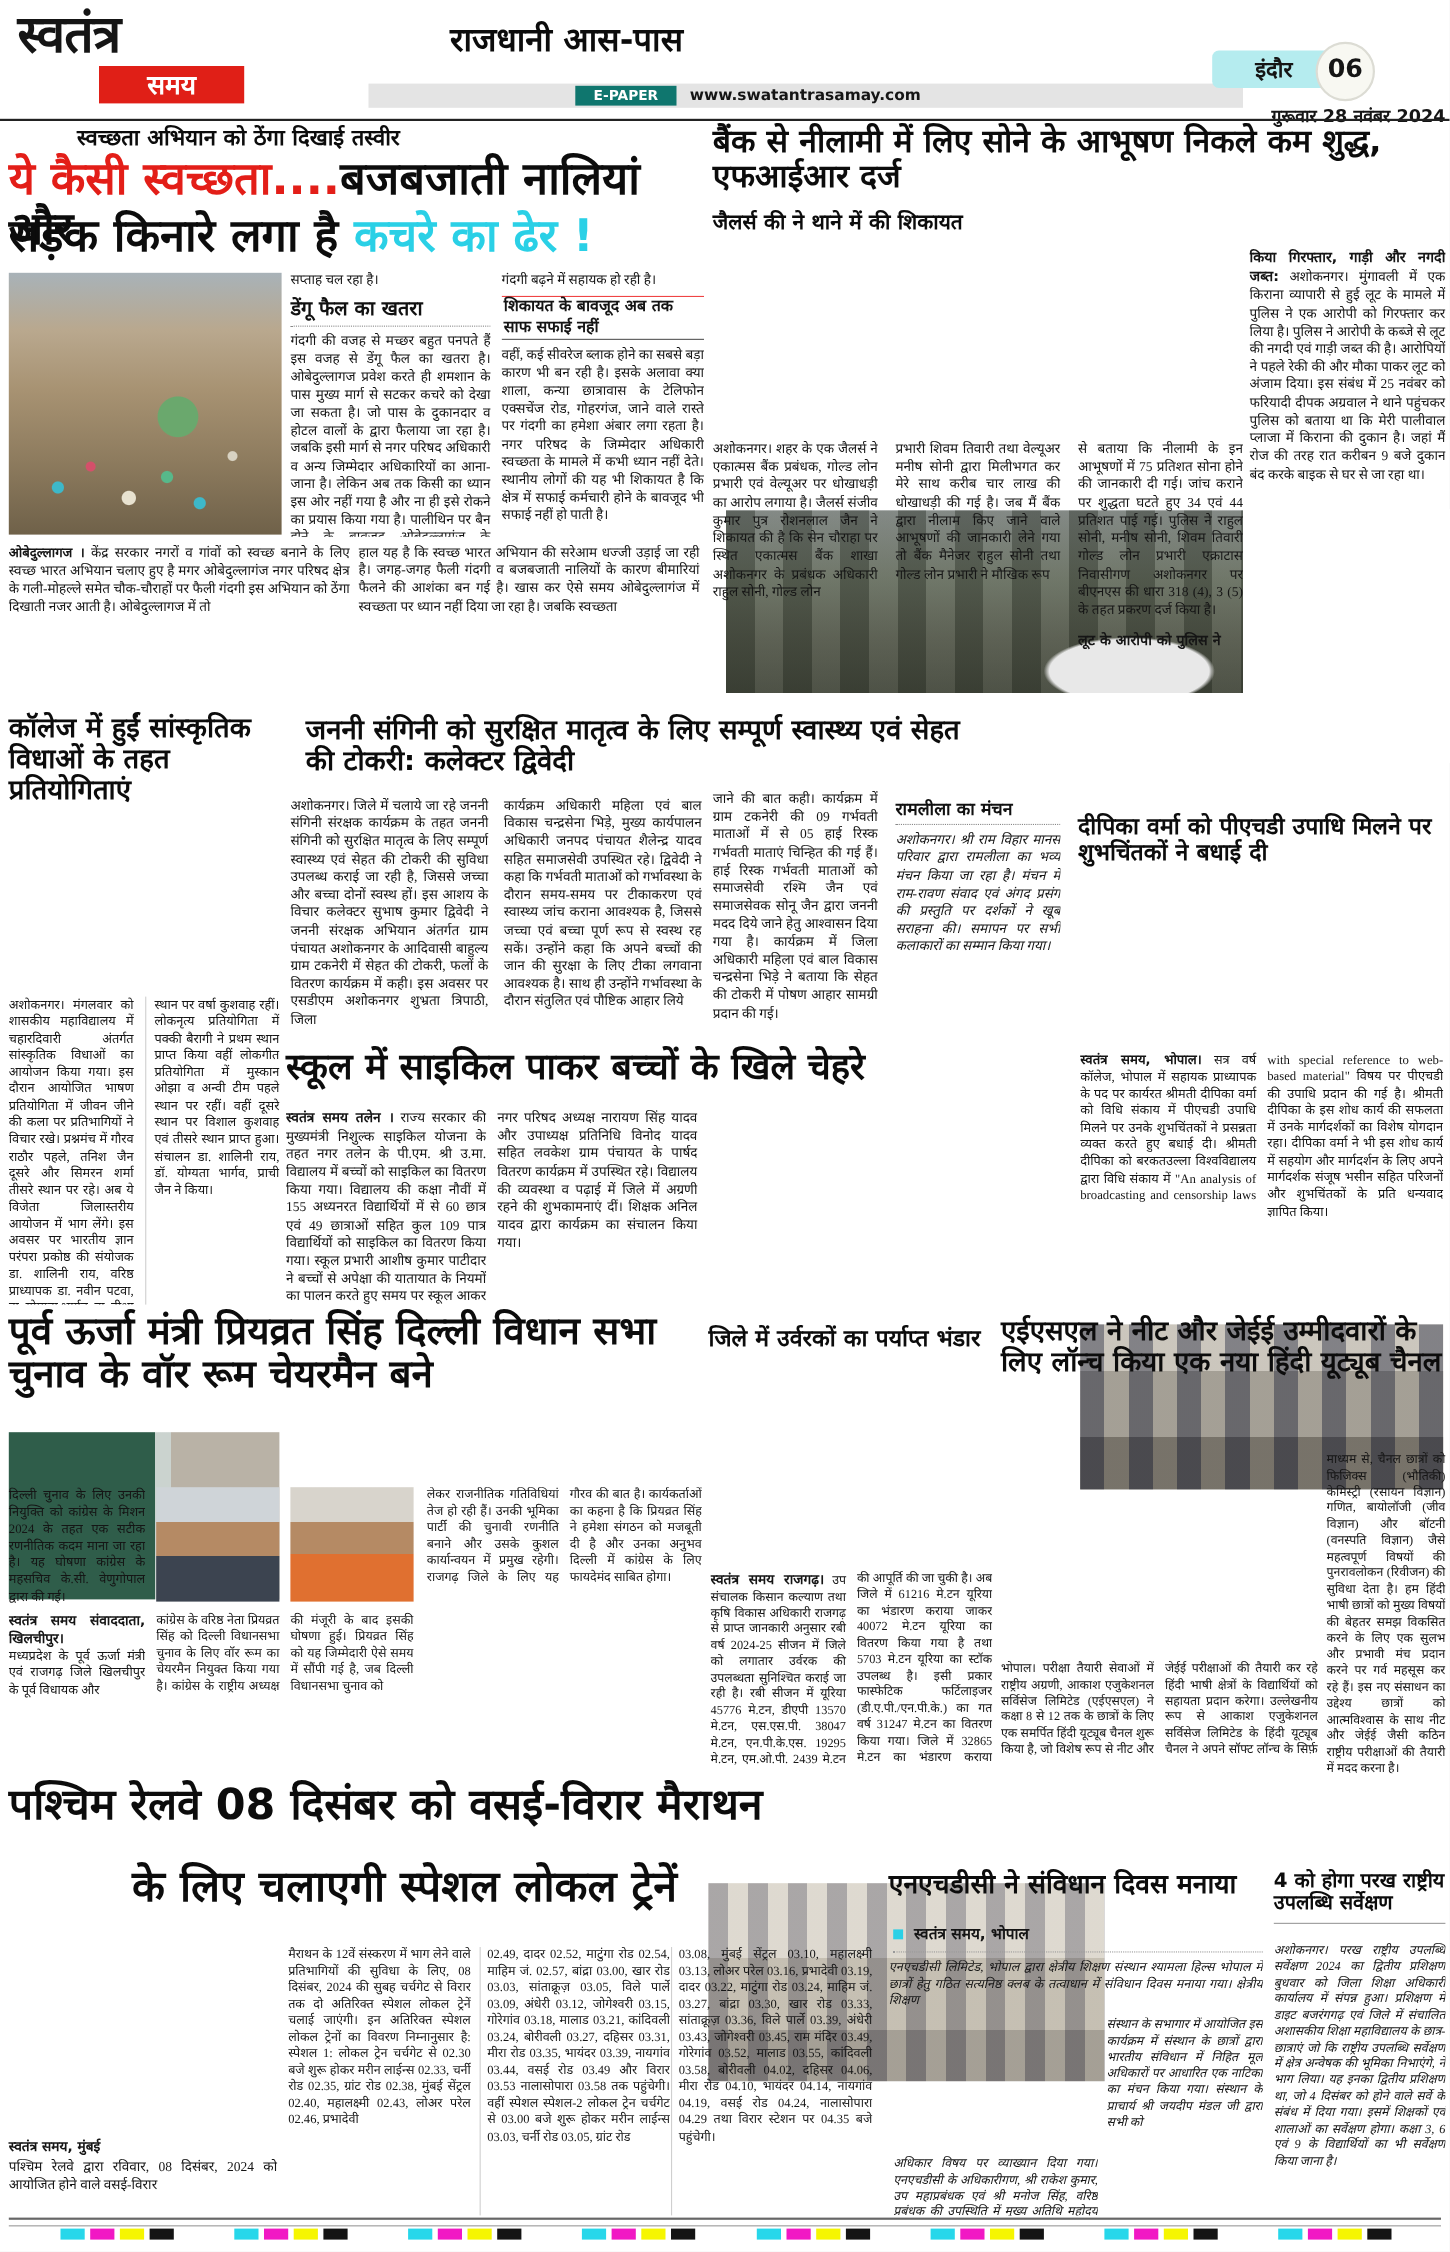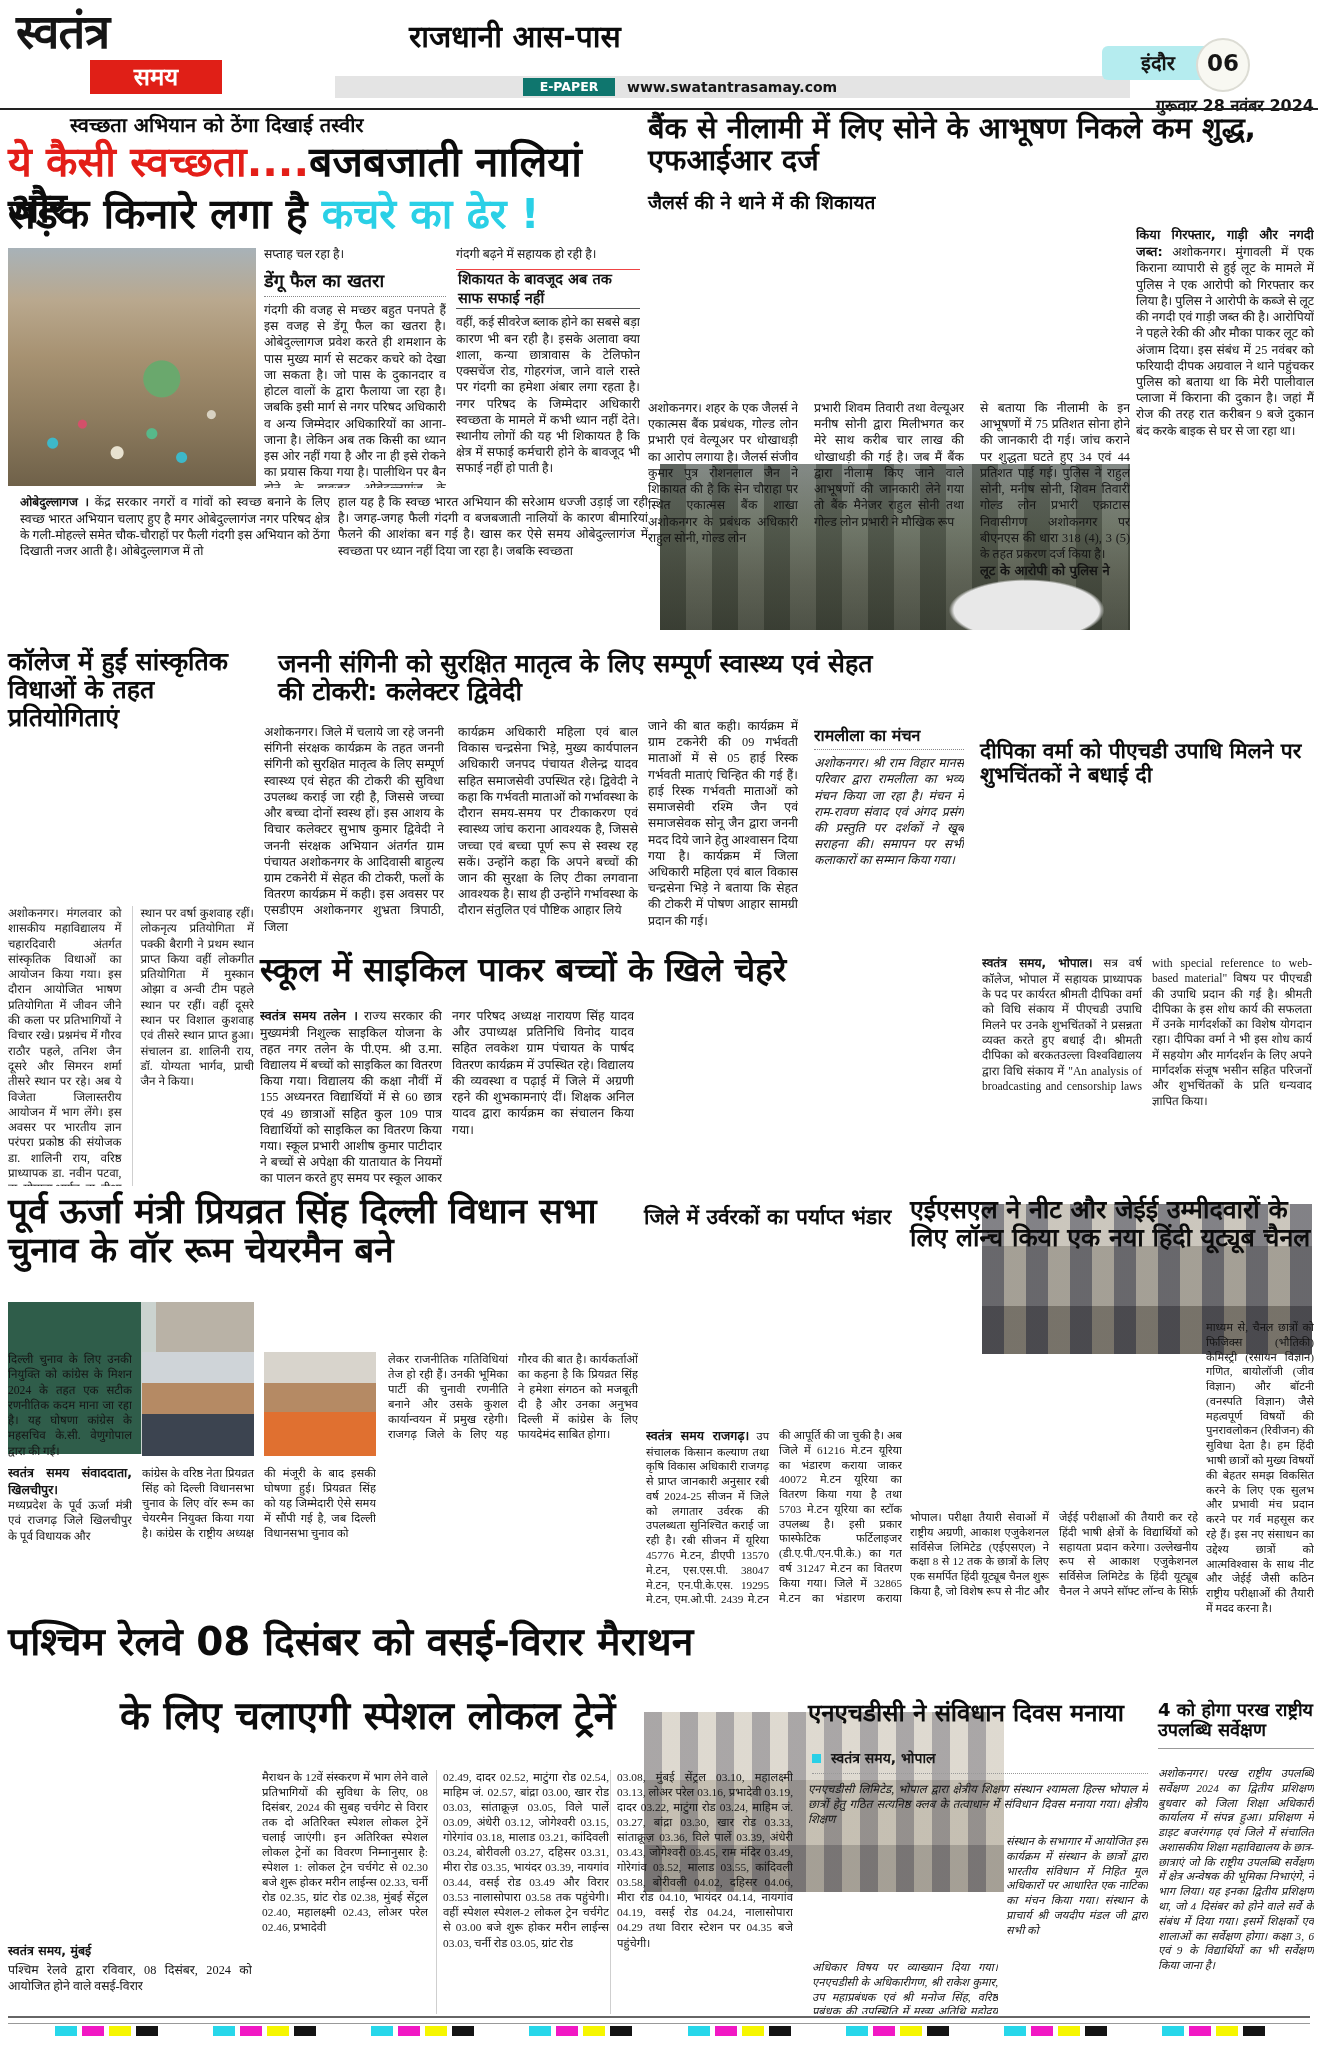--- a/index.html
+++ b/index.html
@@ -93,40 +93,40 @@
   <div class="abs bt" style="left:264px;top:246px;width:182px;height:242px">
     <p style="margin:0">सप्ताह चल रहा है।</p>
     <div class="sub-dot">डेंगू फैल का खतरा</div>
     <p style="margin:0">गंदगी की वजह से मच्छर बहुत पनपते हैं इस वजह से डेंगू फैल का खतरा है। ओबेदुल्लागज प्रवेश करते ही शमशान के पास मुख्य मार्ग से सटकर कचरे को देखा जा सकता है। जो पास के दुकानदार व होटल वालों के द्वारा फैलाया जा रहा है। जबकि इसी मार्ग से नगर परिषद अधिकारी व अन्य जिम्मेदार अधिकारियों का आना-जाना है। लेकिन अब तक किसी का ध्यान इस ओर नहीं गया है और ना ही इसे रोकने का प्रयास किया गया है। पालीथिन पर बैन होने के बावजूद ओबेदुल्लागंज के अधिकांश दुकानदार व रेहड़ी वाले इसका खुलेआम इस्तेमाल कर क्षेत्र में कचरा बढ़ाने में पूरा योगदान दे रहे हैं।</p>
   </div>
   <div class="abs bt" style="left:456px;top:246px;width:184px;height:242px">
     <p style="margin:0">गंदगी बढ़ने में सहायक हो रही है।</p>
     <div class="sub-box">शिकायत के बावजूद अब तक साफ सफाई नहीं</div>
     <p style="margin:0">वहीं, कई सीवरेज ब्लाक होने का सबसे बड़ा कारण भी बन रही है। इसके अलावा क्या शाला, कन्या छात्रावास के टेलिफोन एक्सचेंज रोड, गोहरगंज, जाने वाले रास्ते पर गंदगी का हमेशा अंबार लगा रहता है। नगर परिषद के जिम्मेदार अधिकारी स्वच्छता के मामले में कभी ध्यान नहीं देते। स्थानीय लोगों की यह भी शिकायत है कि क्षेत्र में सफाई कर्मचारी होने के बावजूद भी सफाई नहीं हो पाती है।</p>
   </div>
-  <div class="abs" style="left:20px;top:494px;width:636px;height:148px;display:flex;gap:8px">
+  <div class="abs" style="left:8px;top:494px;width:636px;height:148px;display:flex;gap:8px">
     <div class="bt" style="width:310px">
       <span class="lead-in">ओबेदुल्लागज ।</span>
       <span>केंद्र सरकार नगरों व गांवों को स्वच्छ बनाने के लिए स्वच्छ भारत अभियान चलाए हुए है मगर ओबेदुल्लागंज नगर परिषद क्षेत्र के गली-मोहल्ले समेत चौक-चौराहों पर फैली गंदगी इस अभियान को ठेंगा दिखाती नजर आती है। ओबेदुल्लागज में तो</span>
     </div>
     <div class="bt" style="width:310px">हाल यह है कि स्वच्छ भारत अभियान की सरेआम धज्जी उड़ाई जा रही है। जगह-जगह फैली गंदगी व बजबजाती नालियों के कारण बीमारियां फैलने की आशंका बन गई है। खास कर ऐसे समय ओबेदुल्लागंज में स्वच्छता पर ध्यान नहीं दिया जा रहा है। जबकि स्वच्छता</div>
   </div>
 
   <div class="abs hl" style="left:648px;top:112px;width:666px;font-size:29px">बैंक से नीलामी में लिए सोने के आभूषण निकले कम शुद्ध, एफआईआर दर्ज</div>
   <div class="abs hl" style="left:648px;top:192px;width:666px;font-size:19px">जैलर्स की ने थाने में की शिकायत</div>
   <div class="abs ph ph-police" style="left:660px;top:226px;width:470px;height:166px"></div>
   <div class="abs bt" style="left:1136px;top:226px;width:178px;height:506px">
     <span class="catch">किया गिरफ्तार, गाड़ी और नगदी जब्त:</span>
     <span>अशोकनगर। मुंगावली में एक किराना व्यापारी से हुई लूट के मामले में पुलिस ने एक आरोपी को गिरफ्तार कर लिया है। पुलिस ने आरोपी के कब्जे से लूट की नगदी एवं गाड़ी जब्त की है। आरोपियों ने पहले रेकी की और मौका पाकर लूट को अंजाम दिया। इस संबंध में 25 नवंबर को फरियादी दीपक अग्रवाल ने थाने पहुंचकर पुलिस को बताया था कि मेरी पालीवाल प्लाजा में किराना की दुकान है। जहां मैं रोज की तरह रात करीबन 9 बजे दुकान बंद करके बाइक से घर से जा रहा था।</span>
   </div>
   <div class="abs bt" style="left:648px;top:400px;width:150px;height:312px">अशोकनगर। शहर के एक जैलर्स ने एकात्मस बैंक प्रबंधक, गोल्ड लोन प्रभारी एवं वेल्यूअर पर धोखाधड़ी का आरोप लगाया है। जैलर्स संजीव कुमार पुत्र रोशनलाल जैन ने शिकायत की है कि सेन चौराहा पर स्थित एकात्मस बैंक शाखा अशोकनगर के प्रबंधक अधिकारी राहुल सोनी, गोल्ड लोन</div>
   <div class="abs bt" style="left:814px;top:400px;width:150px;height:312px">प्रभारी शिवम तिवारी तथा वेल्यूअर मनीष सोनी द्वारा मिलीभगत कर मेरे साथ करीब चार लाख की धोखाधड़ी की गई है। जब मैं बैंक द्वारा नीलाम किए जाने वाले आभूषणों की जानकारी लेने गया तो बैंक मैनेजर राहुल सोनी तथा गोल्ड लोन प्रभारी ने मौखिक रूप</div>
   <div class="abs bt" style="left:980px;top:400px;width:150px;height:312px">
     <span>से बताया कि नीलामी के इन आभूषणों में 75 प्रतिशत सोना होने की जानकारी दी गई। जांच कराने पर शुद्धता घटते हुए 34 एवं 44 प्रतिशत पाई गई। पुलिस ने राहुल सोनी, मनीष सोनी, शिवम तिवारी गोल्ड लोन प्रभारी एक्राटास निवासीगण अशोकनगर पर बीएनएस की धारा 318 (4), 3 (5) के तहत प्रकरण दर्ज किया है।</span>
-    <div class="catch" style="margin-top:0">लूट के आरोपी को पुलिस ने</div>
+    <div class="catch" style="margin-top:12px">लूट के आरोपी को पुलिस ने</div>
   </div>
 
   <div class="abs bt" style="left:648px;top:718px;width:150px;height:230px">जाने की बात कही। कार्यक्रम में ग्राम टकनेरी की 09 गर्भवती माताओं में से 05 हाई रिस्क गर्भवती माताएं चिन्हित की गई हैं। हाई रिस्क गर्भवती माताओं को समाजसेवी रश्मि जैन एवं समाजसेवक सोनू जैन द्वारा जननी मदद दिये जाने हेतु आश्वासन दिया गया है। कार्यक्रम में जिला अधिकारी महिला एवं बाल विकास चन्द्रसेना भिड़े ने बताया कि सेहत की टोकरी में पोषण आहार सामग्री प्रदान की गई।</div>
   <div class="abs bt" style="left:814px;top:718px;width:150px;height:230px">
     <div class="sub-dot" style="font-size:16px">रामलीला का मंचन</div>
     <p class="it" style="margin:0">अशोकनगर। श्री राम विहार मानस परिवार द्वारा रामलीला का भव्य मंचन किया जा रहा है। मंचन में राम-रावण संवाद एवं अंगद प्रसंग की प्रस्तुति पर दर्शकों ने खूब सराहना की। समापन पर सभी कलाकारों का सम्मान किया गया।</p>
   </div>
 
   <div class="abs hl" style="left:980px;top:740px;width:334px;font-size:21px">दीपिका वर्मा को पीएचडी उपाधि मिलने पर शुभचिंतकों ने बधाई दी</div>
   <div class="abs ph ph-deepika" style="left:982px;top:800px;width:330px;height:150px"></div>

